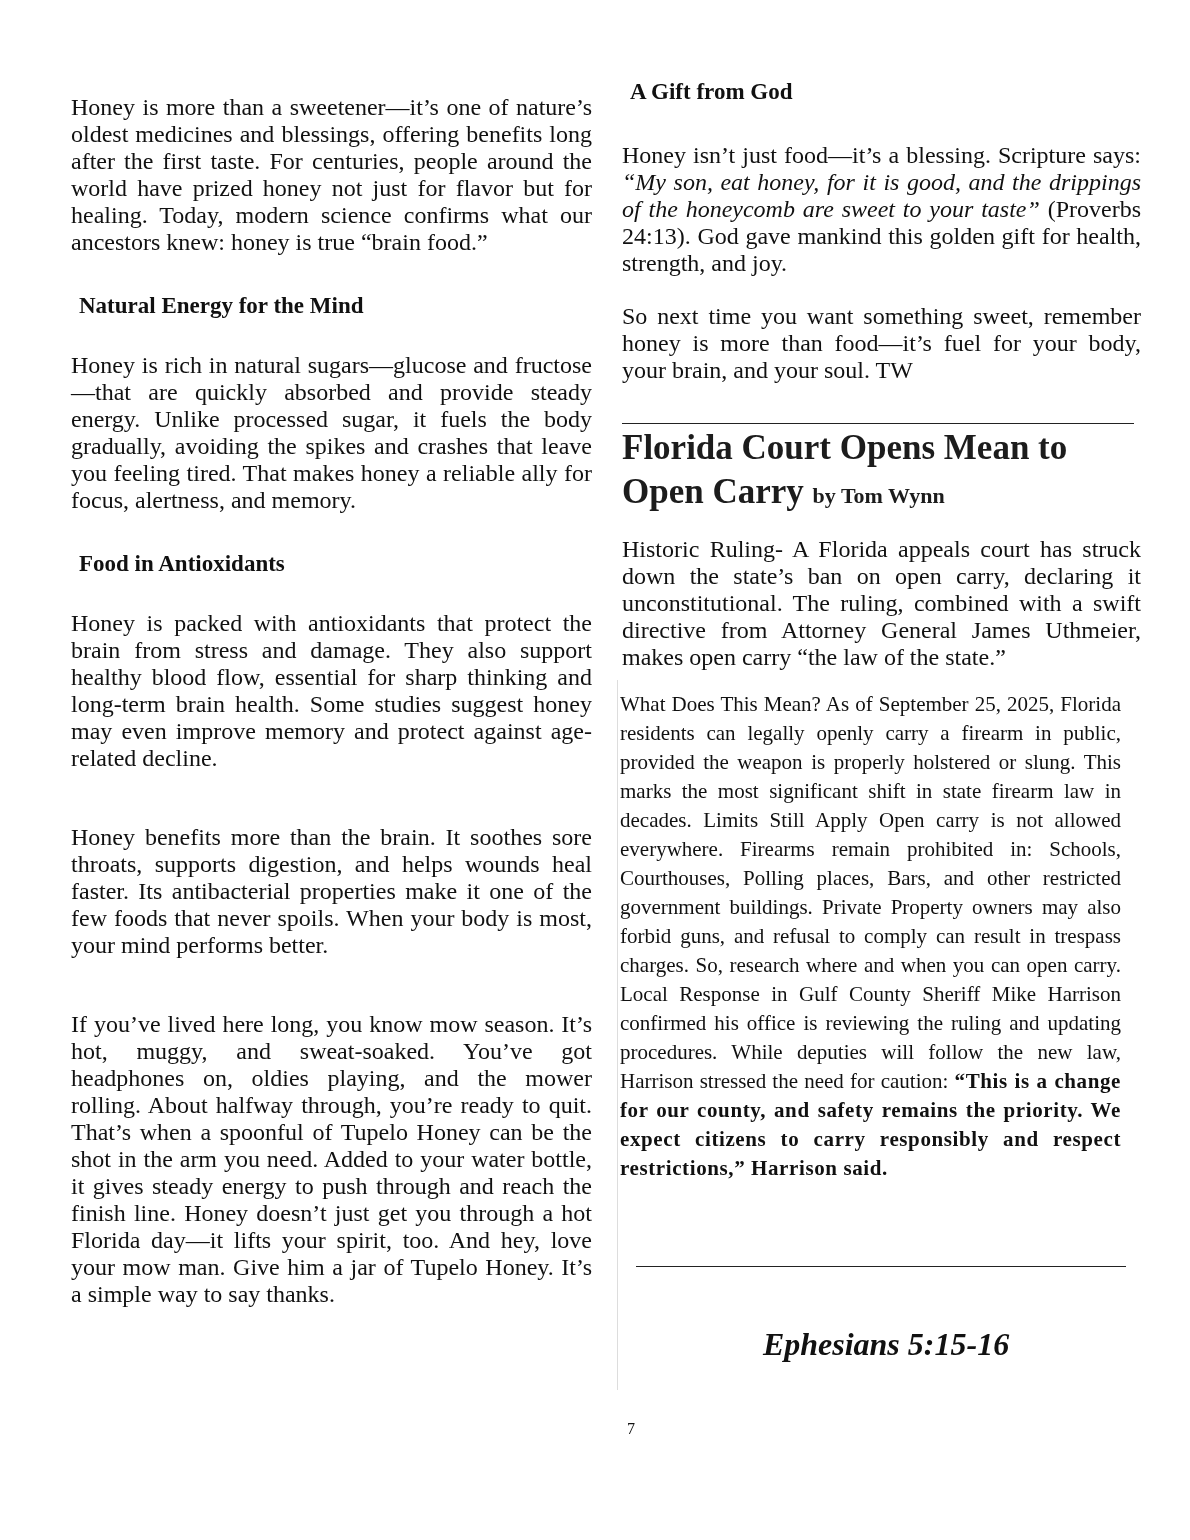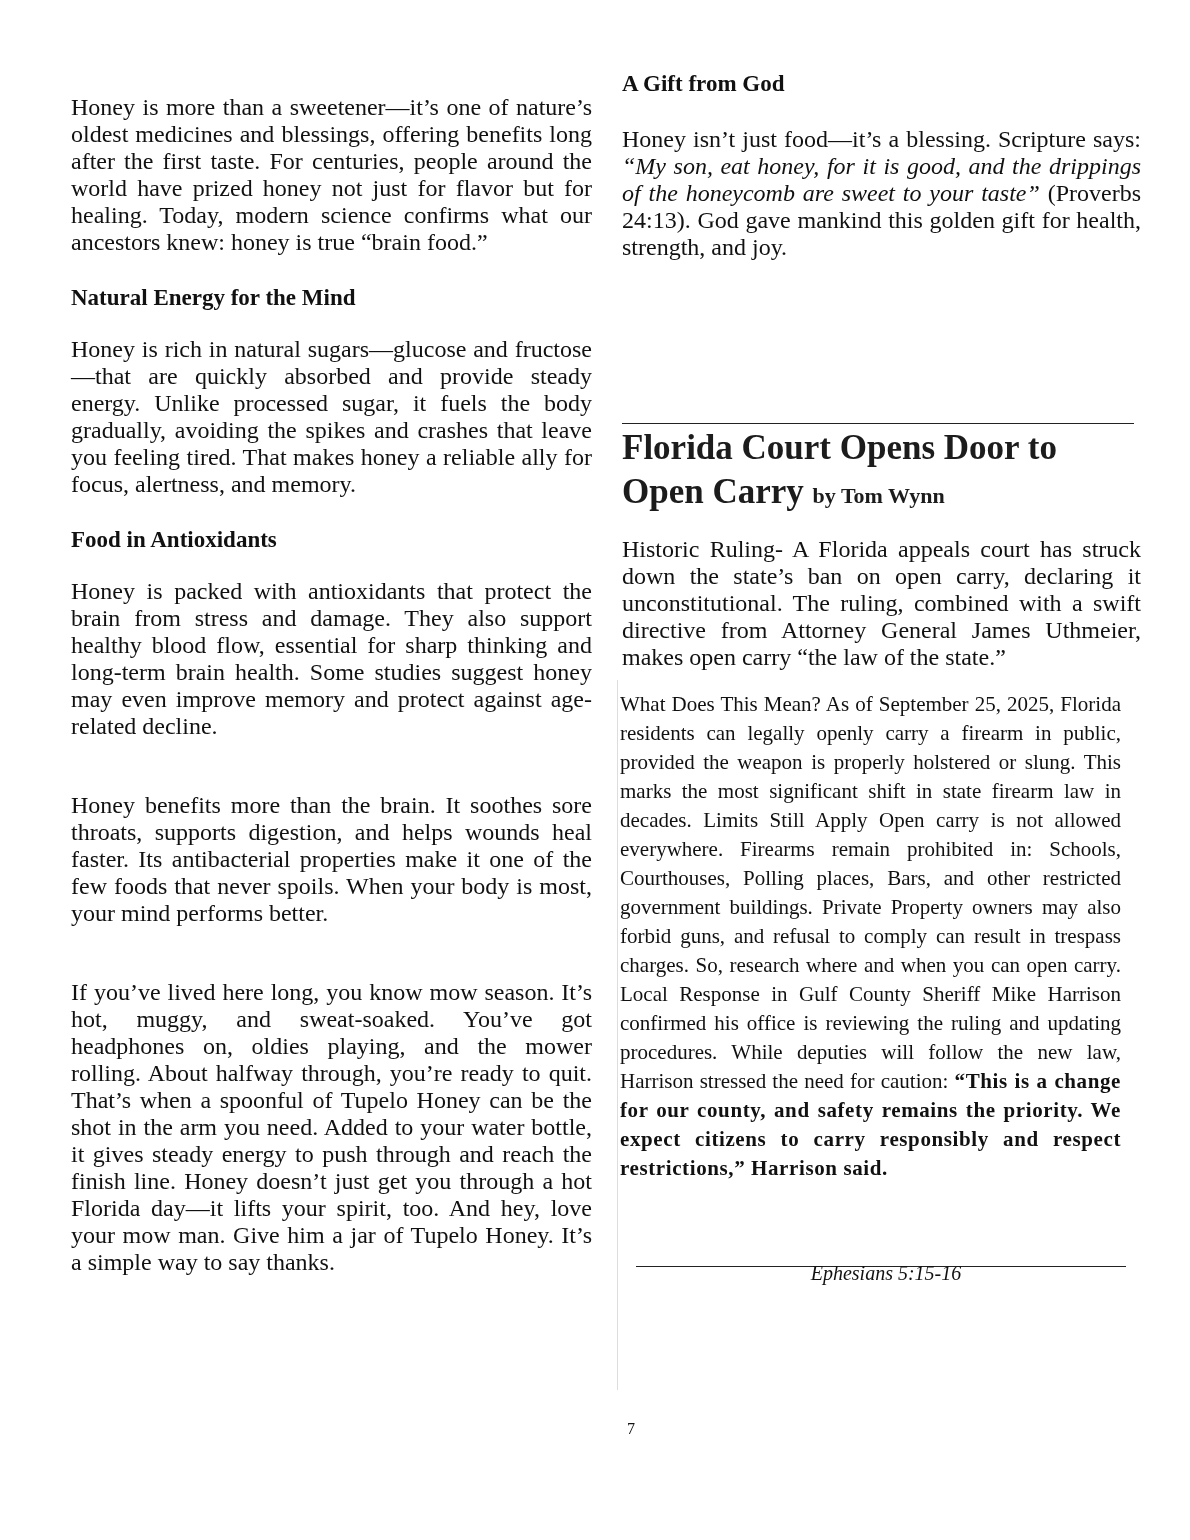--- a/index.html
+++ b/index.html
@@ -15,36 +15,36 @@
       text-justify: inter-word;
     }
     h1.main-title {
       margin: 0; font-size: 35px; line-height: 44px; font-weight: bold;
       letter-spacing: 0.1px;
     }
     h1.main-title .byline {
       font-size: 22px; font-weight: normal;
     }
     h2.sub {
-      margin: 0; font-size: 23px; line-height: 28px; font-weight: bold;
+      margin: 8px; font-size: 23px; line-height: 28px; font-weight: bold;
     }
     .italic { font-style: italic; }
     .rule {
       position: absolute; height: 0; border-top: 1.5px solid #222;
     }
     .side-line {
       position: absolute; left: 617px; top: 680px; width: 1px; height: 710px;
       background: #dddddd;
     }
     .boxed { position: absolute; left: 620px; top: 690px; width: 501px; }
     .boxed p.body { font-size: 21px; line-height: 29px; }
     .bold { font-weight: bold; letter-spacing: 0.6px; }
     .verse {
-      position: absolute; left: 636px; width: 500px; top: 1262px;
-      text-align: center; font-size: 20px; font-weight: normal; font-style: italic;
+      position: absolute; left: 636px; width: 500px; top: 1326px;
+      text-align: center; font-size: 32px; font-weight: bold; font-style: italic;
     }
     .page-num {
       position: absolute; left: 0; width: 1262px; top: 1420px; text-align: center;
       font-size: 16px;
     }
     .court-title {
       margin: 0; font-size: 35px; line-height: 44px; font-weight: bold; color: #1c1c1c;
     }
     .court-title .byline { font-size: 22px; font-weight: bold; }
   </style>
@@ -74,27 +74,28 @@
   <p class="body">If you’ve lived here long, you know mow season. It’s hot, muggy, and sweat-soaked. You’ve got headphones on, oldies playing, and the mower rolling. About halfway through, you’re ready to quit. That’s when a spoonful of Tupelo Honey can be the shot in the arm you need. Added to your water bottle, it gives steady energy to push through and reach the finish line. Honey doesn’t just get you through a hot Florida day—it lifts your spirit, too. And hey, love your mow man. Give him a jar of Tupelo Honey. It’s a simple way to say thanks.</p>
 </div>
 
 <div class="col col-right">
   <h2 class="sub">A Gift from God</h2>
   <div style="height:28px"></div>
   <p class="body">
     <span>Honey isn’t just food—it’s a blessing. Scripture says: </span><span class="italic">“My son, eat honey, for it is good, and the drippings of the honeycomb are sweet to your taste”</span><span> (Proverbs 24:13). God gave mankind this golden gift for health, strength, and joy.</span>
   </p>
   <div style="height:26px"></div>
+  <p class="body">So next time you want something sweet, remember honey is more than food—it’s fuel for your body, your brain, and your soul. TW</p>
 </div>
 
 <div class="rule" style="left:622px; top:423px; width:512px;"></div>
 
 <div class="col" style="left:622px; top:426px; width:519px;">
   <h1 class="court-title">
-    <span>Florida Court Opens Door to Open Carry</span>
+    <span>Florida Court Opens Mean to Open Carry</span>
     <span class="byline">by Tom Wynn</span>
   </h1>
   <div style="height:18px"></div>
   <p class="body">Historic Ruling- A Florida appeals court has struck down the state’s ban on open carry, declaring it unconstitutional. The ruling, combined with a swift directive from Attorney General James Uthmeier, makes open carry “the law of the state.”</p>
 </div>
 
 <div class="side-line"></div>
 
 <div class="boxed">
   <p class="body">

